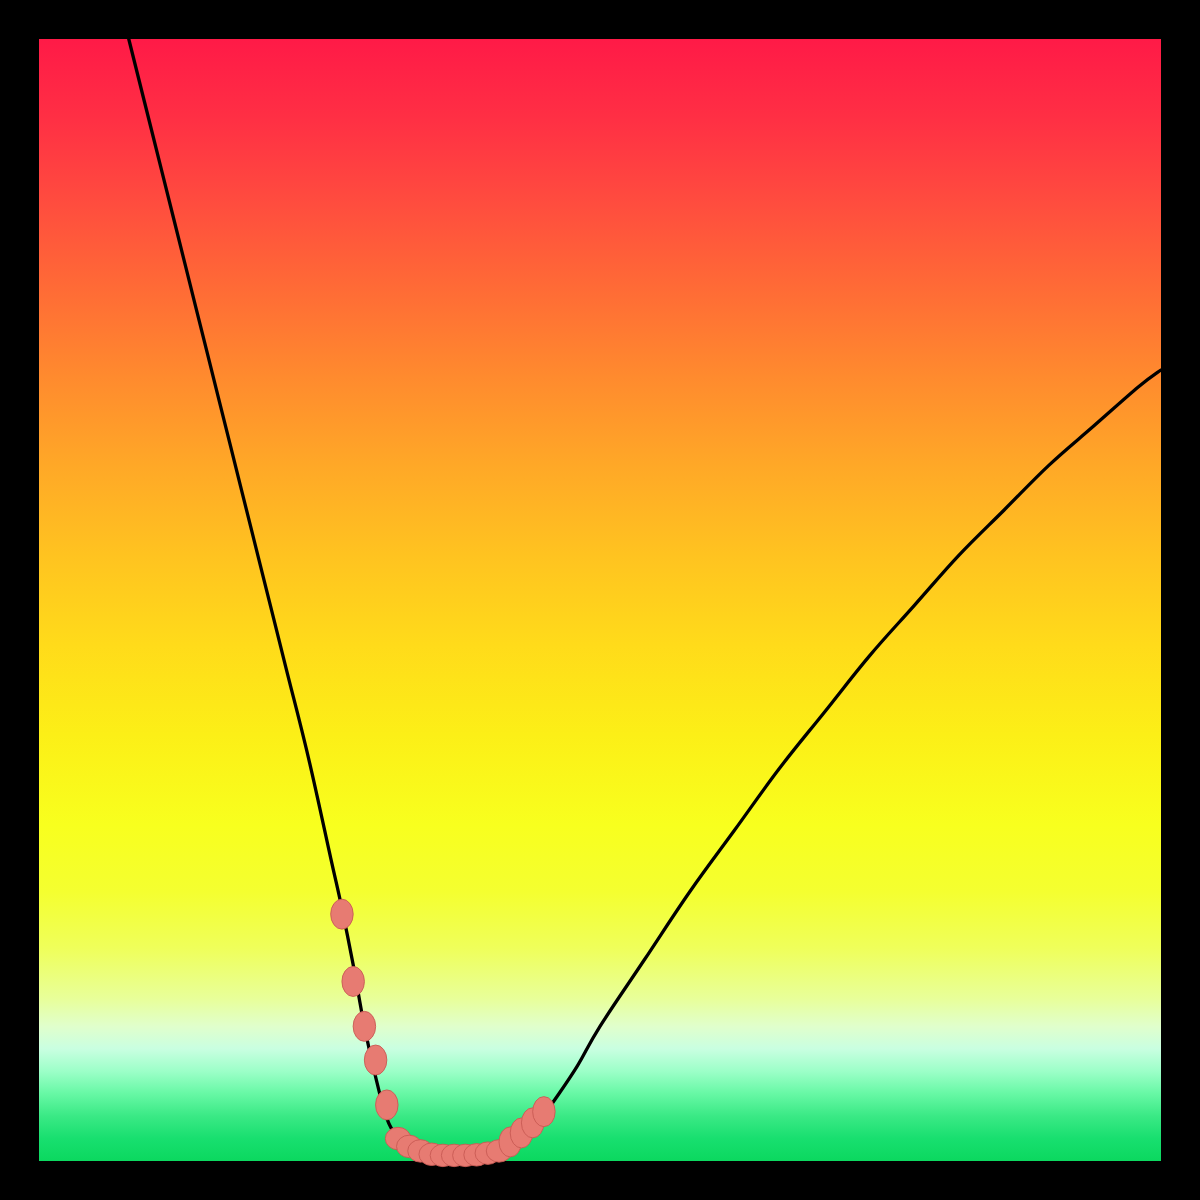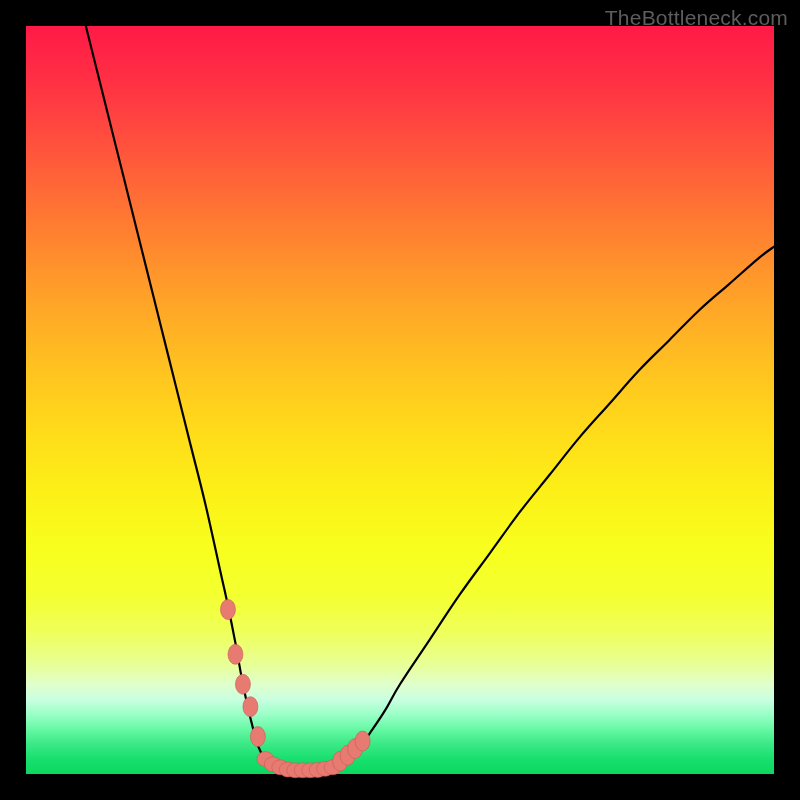--- a/index.html
+++ b/index.html
@@ -93,14 +93,13 @@
           <ellipse cx="291.72" cy="743.89" rx="8.5" ry="7.5" fill="#e77b72" stroke="#c85a54" stroke-width="0.6"></ellipse>
           <ellipse cx="299.20" cy="742.76" rx="8.5" ry="7.5" fill="#e77b72" stroke="#c85a54" stroke-width="0.6"></ellipse>
           <ellipse cx="306.68" cy="741.27" rx="8.5" ry="7.5" fill="#e77b72" stroke="#c85a54" stroke-width="0.6"></ellipse>
           <ellipse cx="314.16" cy="735.28" rx="7.5" ry="10" fill="#e77b72" stroke="#c85a54" stroke-width="0.6"></ellipse>
           <ellipse cx="321.64" cy="729.30" rx="7.5" ry="10" fill="#e77b72" stroke="#c85a54" stroke-width="0.6"></ellipse>
           <ellipse cx="329.12" cy="722.57" rx="7.5" ry="10" fill="#e77b72" stroke="#c85a54" stroke-width="0.6"></ellipse>
           <ellipse cx="336.60" cy="715.09" rx="7.5" ry="10" fill="#e77b72" stroke="#c85a54" stroke-width="0.6"></ellipse>
         </g>
     </svg>
   </div>
-  <div class="watermark">TheBottleneck.com</div>
 </div>
 
 </body></html>

